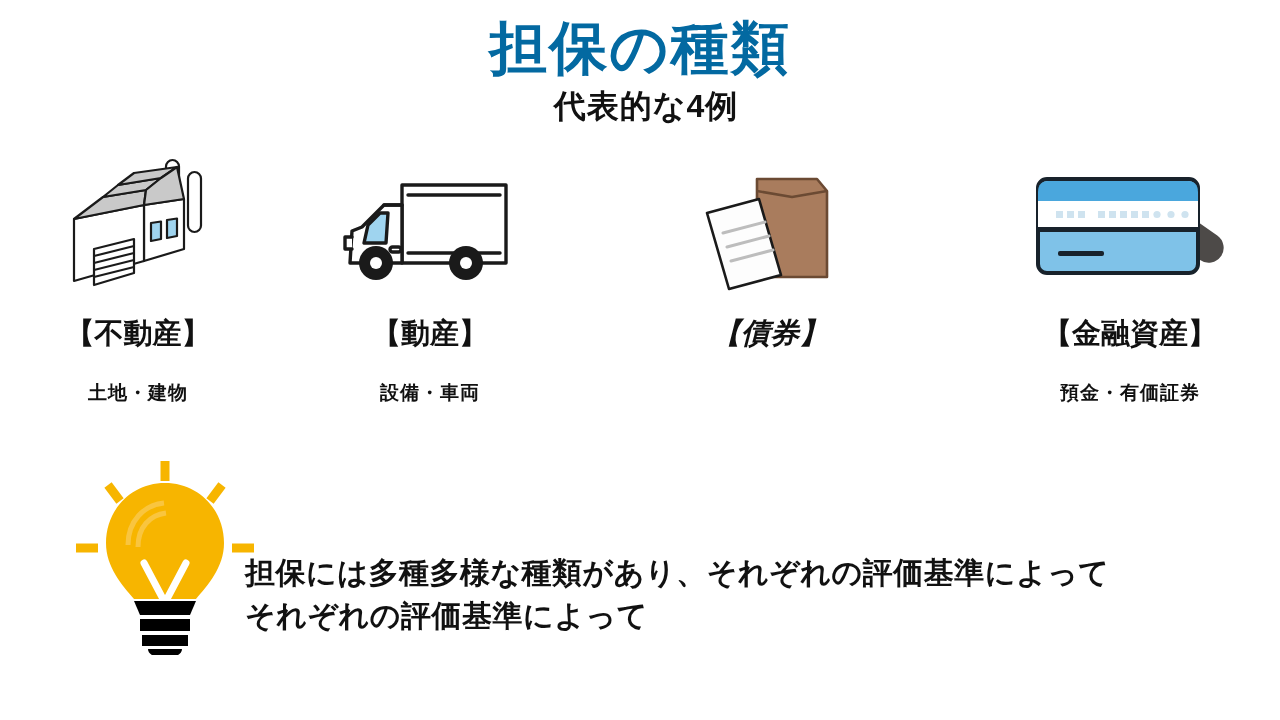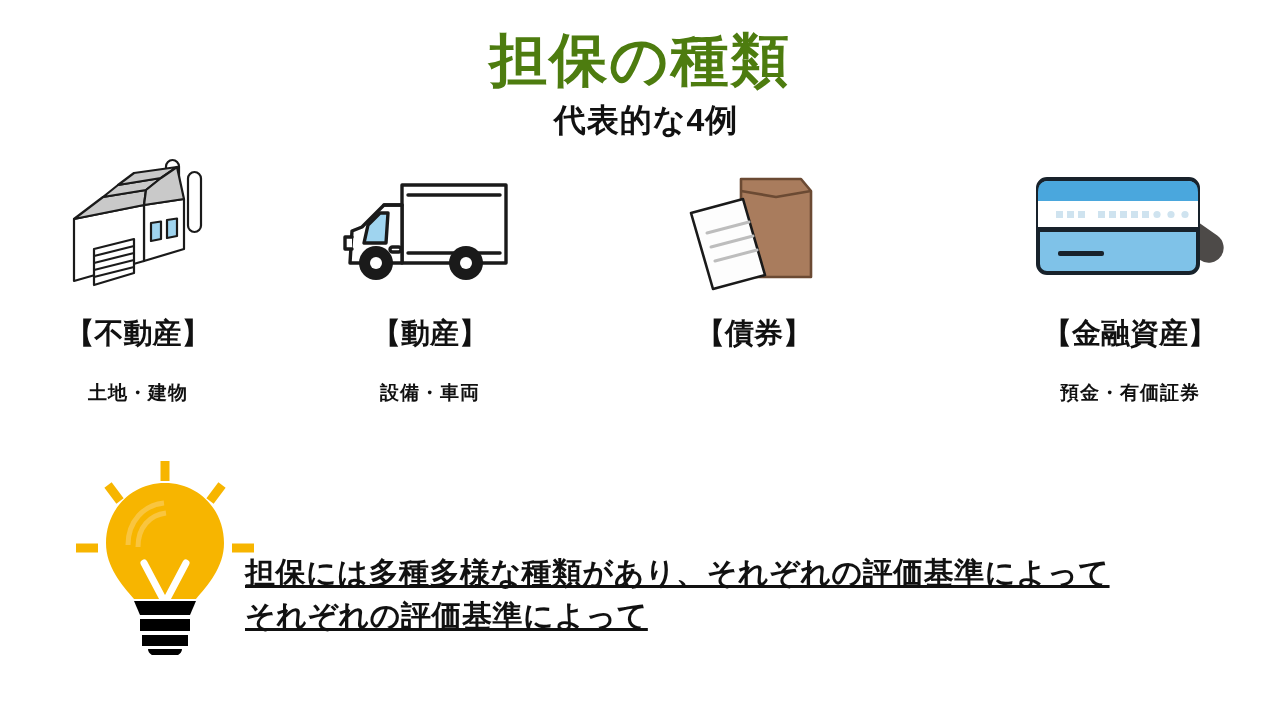--- a/index.html
+++ b/index.html
@@ -22,22 +22,22 @@
     top: 18px;
     left: 0;
     width: 1280px;
     text-align: center;
   }
   #page-title {
     font-size: 58px;
     font-weight: bold;
     letter-spacing: 2px;
     line-height: 1.05;
-    color: #4d7c0f;
-    margin: 12px;
+    color: #0369a1;
+    margin: 0;
   }
   #page-subtitle {
     font-size: 32px;
     font-weight: bold;
     letter-spacing: 1px;
     line-height: 1.1;
     margin-top: 10px;
     color: #111111;
     padding-left: 12px;
   }
@@ -75,21 +75,21 @@
     font-weight: bold;
     letter-spacing: 1px;
     margin-top: 26px;
     color: #111111;
     white-space: nowrap;
   }
 
   
   #category-real-estate  { left: -12px; }
   #category-movables     { left: 280px; }
-  #category-bonds        { left: 604px; }
+  #category-bonds        { left: 620px; font-style: italic; }
   #category-financial    { left: 980px; }
 
   
   #bottom-note {
     position: absolute;
     left: 70px;
     top: 455px;
     width: 1140px;
     height: 210px;
   }
@@ -103,21 +103,20 @@
   #note-text {
     position: absolute;
     left: 175px;
     top: 96px;
     width: 960px;
     font-size: 30px;
     font-weight: bold;
     line-height: 43px;
     letter-spacing: 0.5px;
     color: #111111;
-    text-decoration: underline;
   }
   .note-line { display: block; white-space: nowrap; }
 </style>
 </head>
 <body>
 
 <div id="slide-header">
   <div id="page-title">担保の種類</div>
   <div id="page-subtitle">代表的な4例</div>
 </div>

